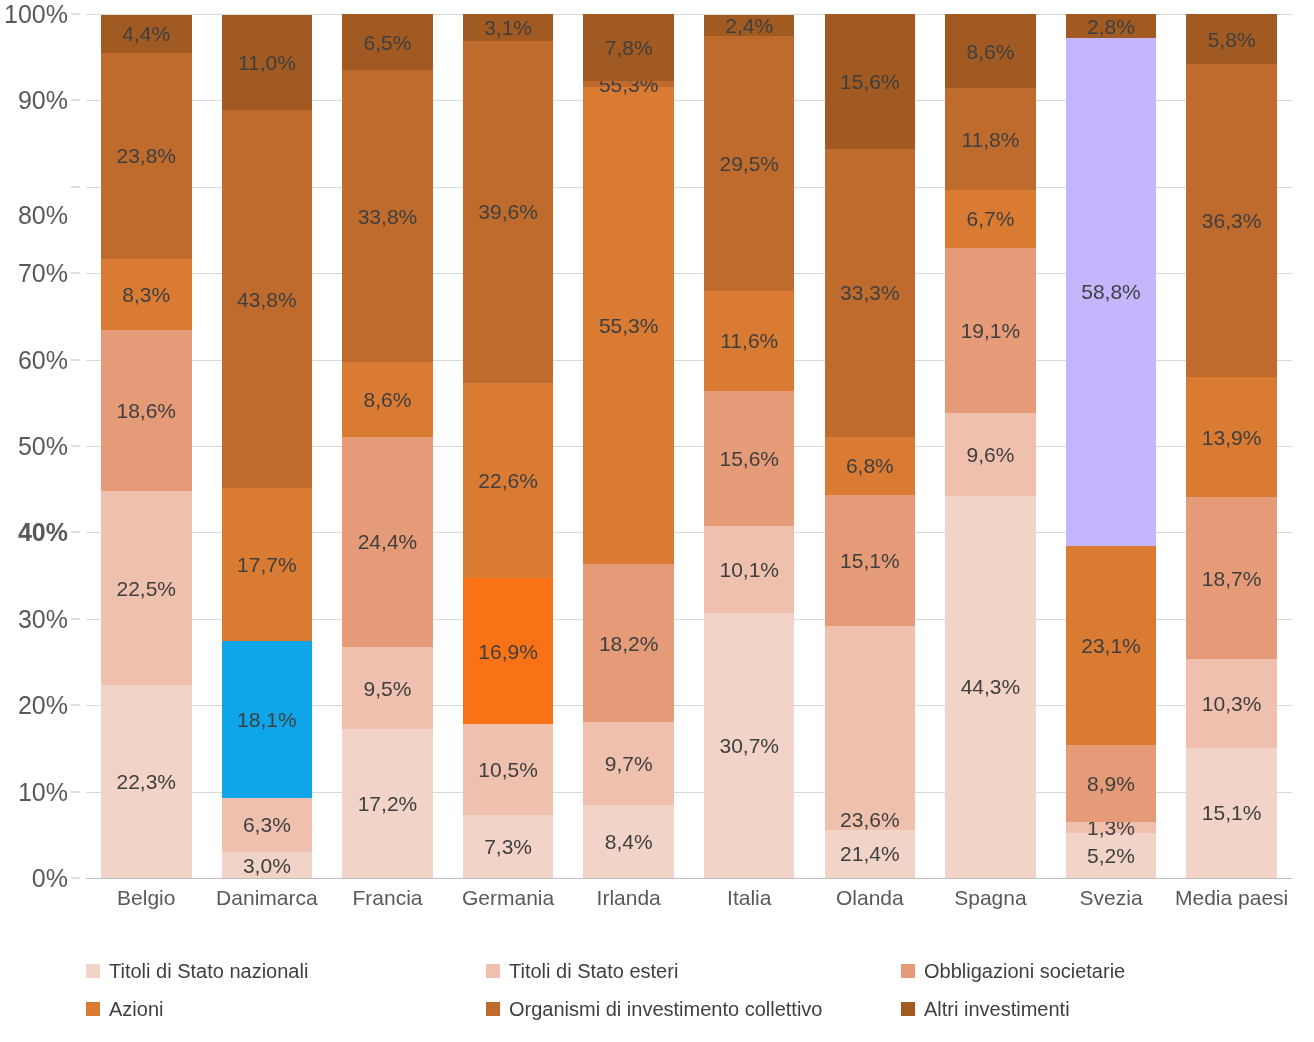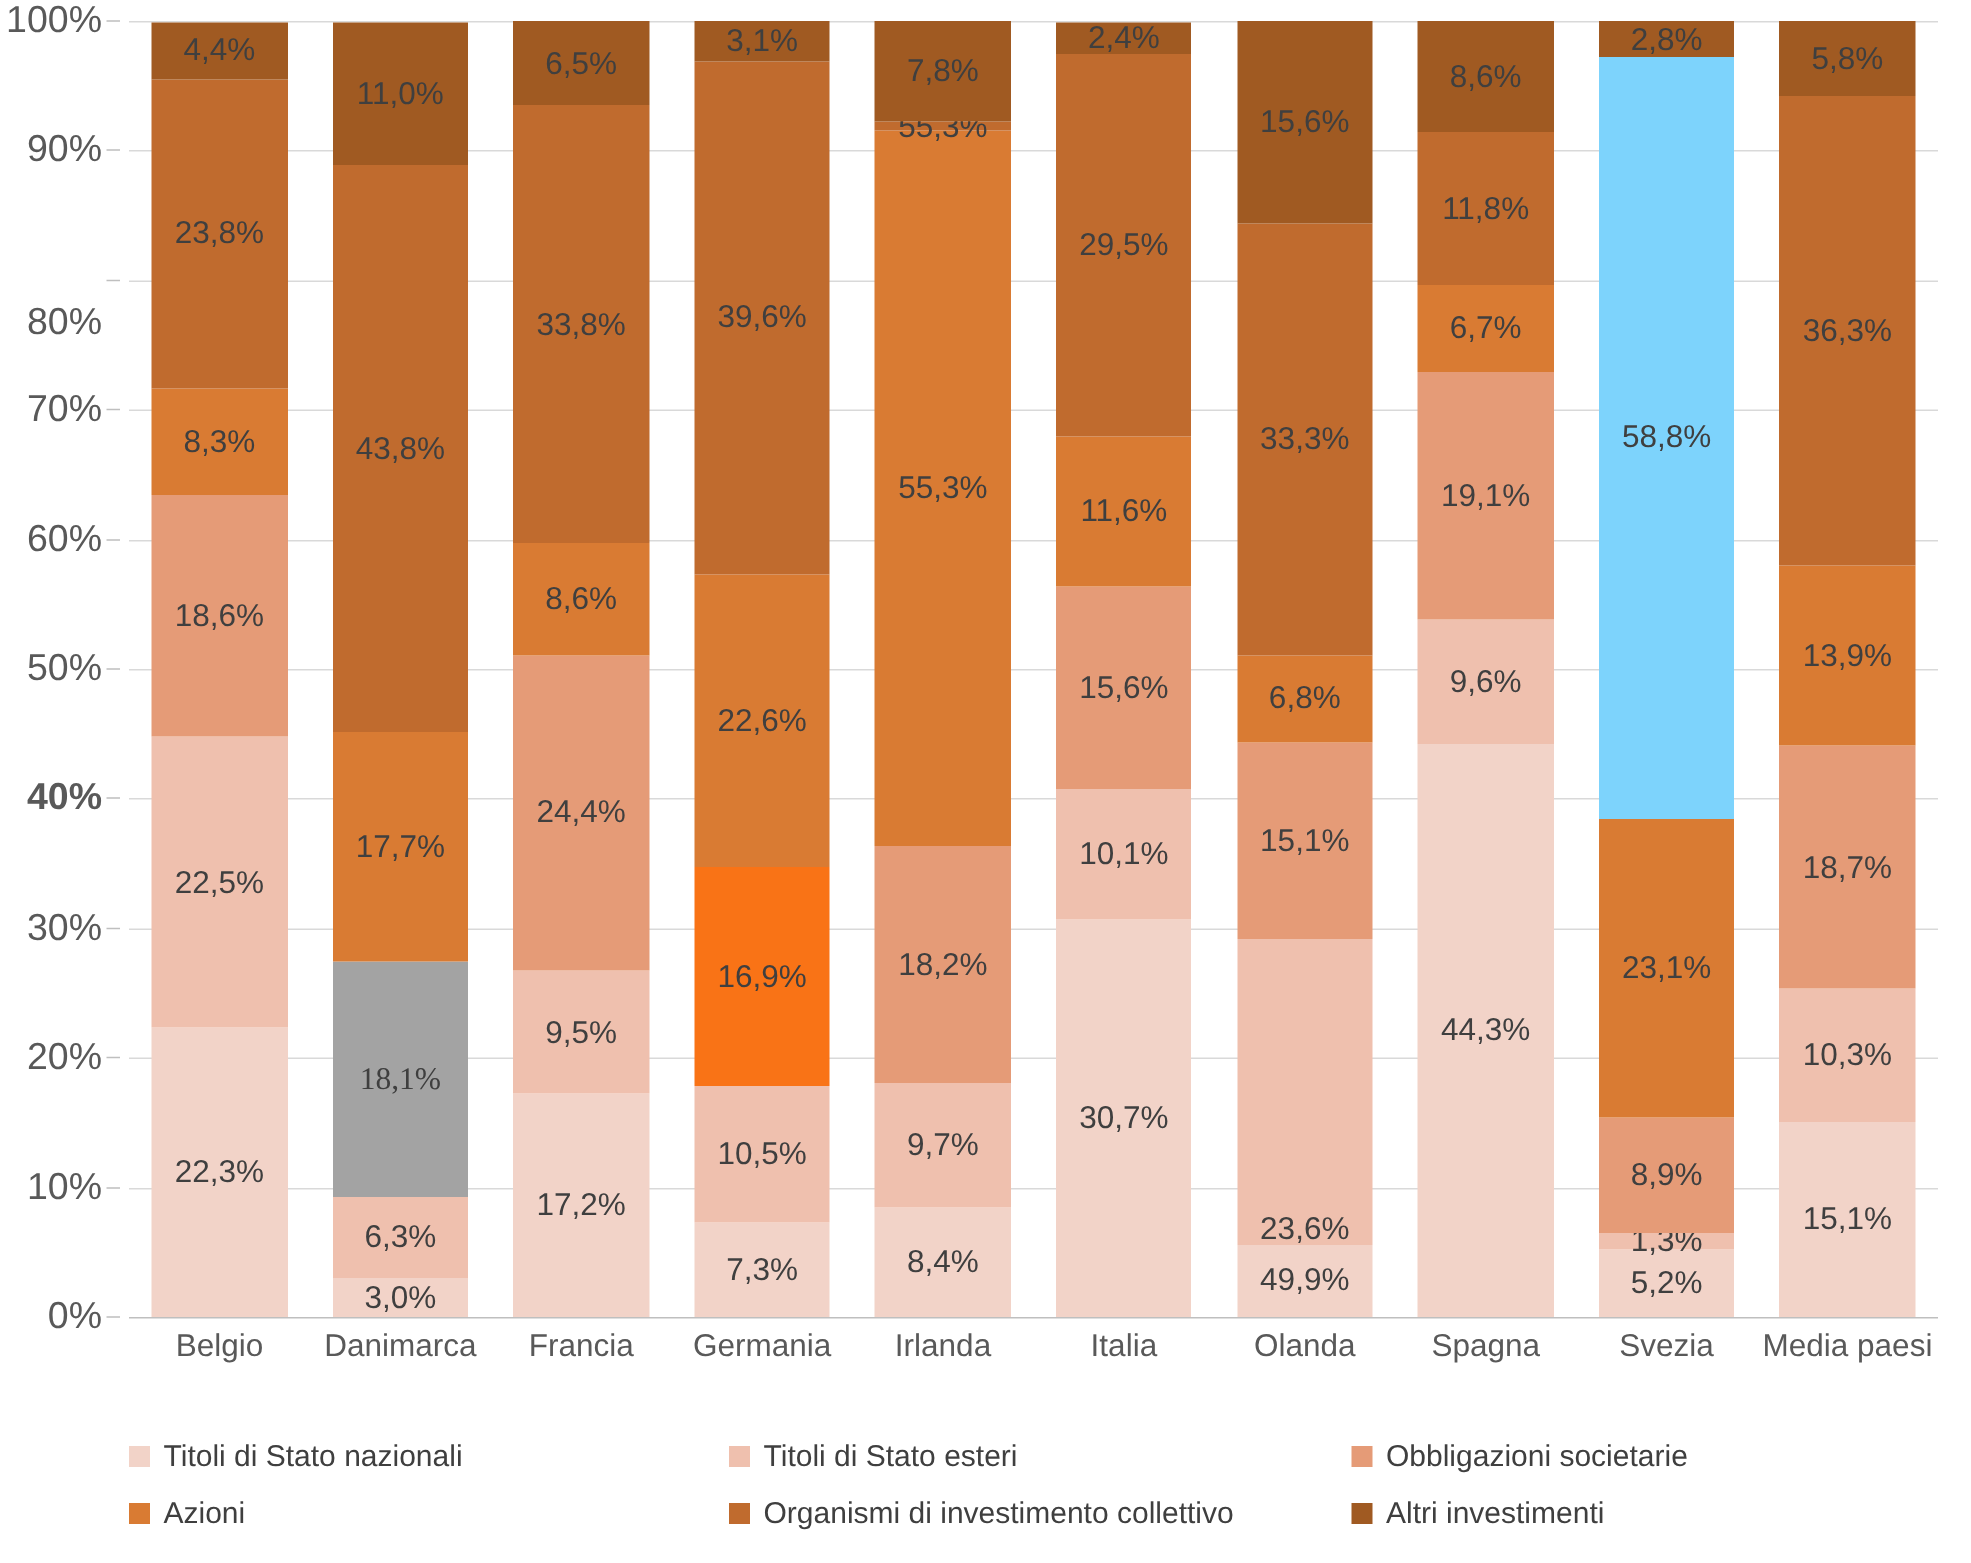--- a/index.html
+++ b/index.html
@@ -161,21 +161,21 @@
           </div>
         </div>
         <div class="bar-slot">
           <div class="bar-stack">
             <div class="seg" style="height: 3%; background: rgb(242, 211, 200);">
               <span class="seg-label">3,0%</span>
             </div>
             <div class="seg" style="height: 6.3%; background: rgb(239, 192, 174);">
               <span class="seg-label">6,3%</span>
             </div>
-            <div class="seg" style="height: 18.1%; background: #a3a3a3; font-family: Liberation Serif, serif;">
+            <div class="seg" style="height: 18.1%; background: #0ea5e9;">
               <span class="seg-label">18,1%</span>
             </div>
             <div class="seg" style="height: 17.7%; background: rgb(217, 123, 51);">
               <span class="seg-label">17,7%</span>
             </div>
             <div class="seg" style="height: 43.8%; background: rgb(192, 107, 46);">
               <span class="seg-label">43,8%</span>
             </div>
             <div class="seg" style="height: 11%; background: rgb(160, 90, 34);">
               <span class="seg-label">11,0%</span>
@@ -266,21 +266,21 @@
               <span class="seg-label">29,5%</span>
             </div>
             <div class="seg" style="height: 2.4%; background: rgb(160, 90, 34);">
               <span class="seg-label">2,4%</span>
             </div>
           </div>
         </div>
         <div class="bar-slot">
           <div class="bar-stack">
             <div class="seg" style="height: 5.6%; background: rgb(242, 211, 200);">
-              <span class="seg-label">49,9%</span>
+              <span class="seg-label">21,4%</span>
             </div>
             <div class="seg" style="height: 23.6%; background: rgb(239, 192, 174); align-items: flex-end;">
               <span class="seg-label">23,6%</span>
             </div>
             <div class="seg" style="height: 15.1%; background: rgb(229, 155, 119);">
               <span class="seg-label">15,1%</span>
             </div>
             <div class="seg" style="height: 6.8%; background: rgb(217, 123, 51);">
               <span class="seg-label">6,8%</span>
             </div>
@@ -321,21 +321,21 @@
             </div>
             <div class="seg" style="height: 1.3%; background: rgb(239, 192, 174);">
               <span class="seg-label">1,3%</span>
             </div>
             <div class="seg" style="height: 8.9%; background: rgb(229, 155, 119);">
               <span class="seg-label">8,9%</span>
             </div>
             <div class="seg" style="height: 23.1%; background: rgb(217, 123, 51);">
               <span class="seg-label">23,1%</span>
             </div>
-            <div class="seg" style="height: 58.8%; background: #7dd3fc;">
+            <div class="seg" style="height: 58.8%; background: #c4b5fd;">
               <span class="seg-label">58,8%</span>
             </div>
             <div class="seg" style="height: 2.8%; background: rgb(160, 90, 34);">
               <span class="seg-label">2,8%</span>
             </div>
           </div>
         </div>
         <div class="bar-slot">
           <div class="bar-stack">
             <div class="seg" style="height: 15.1%; background: rgb(242, 211, 200);">

